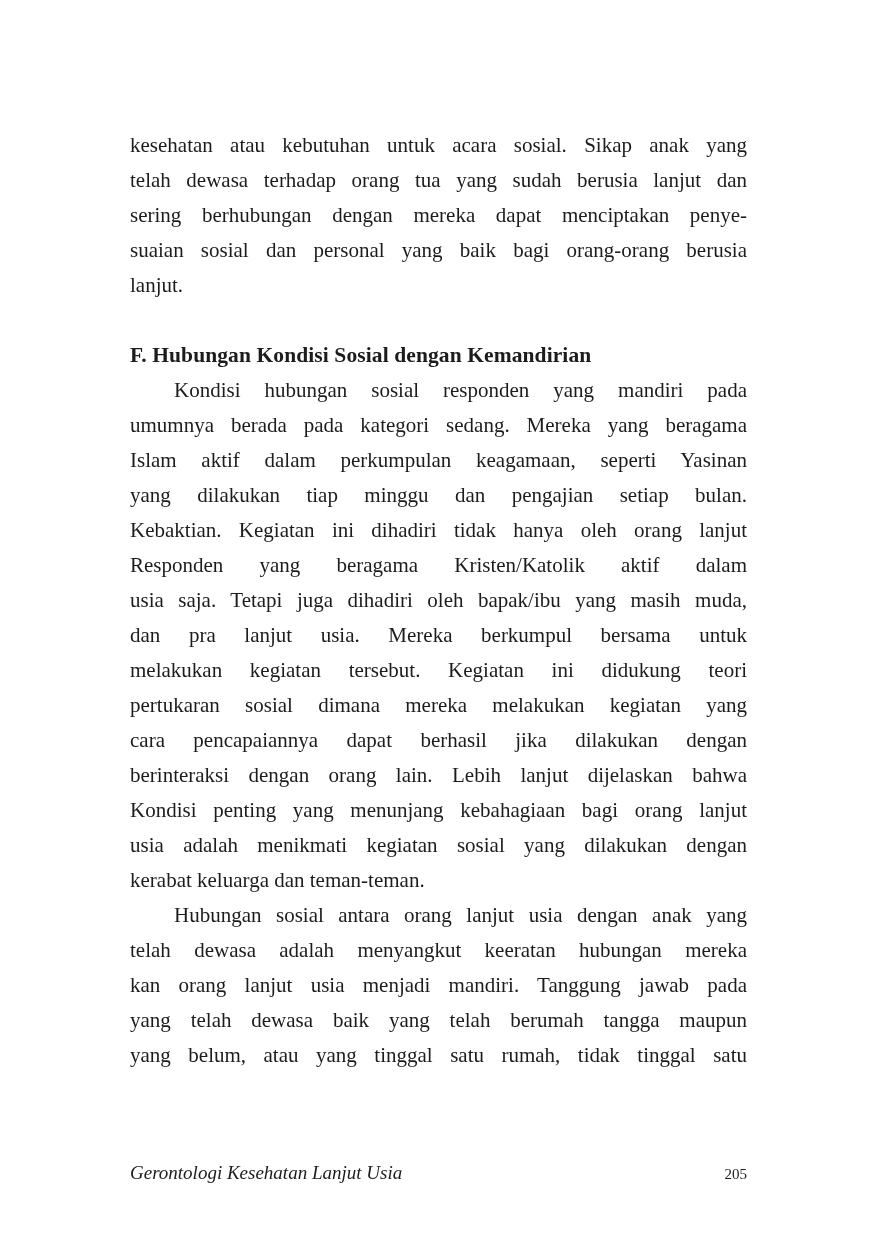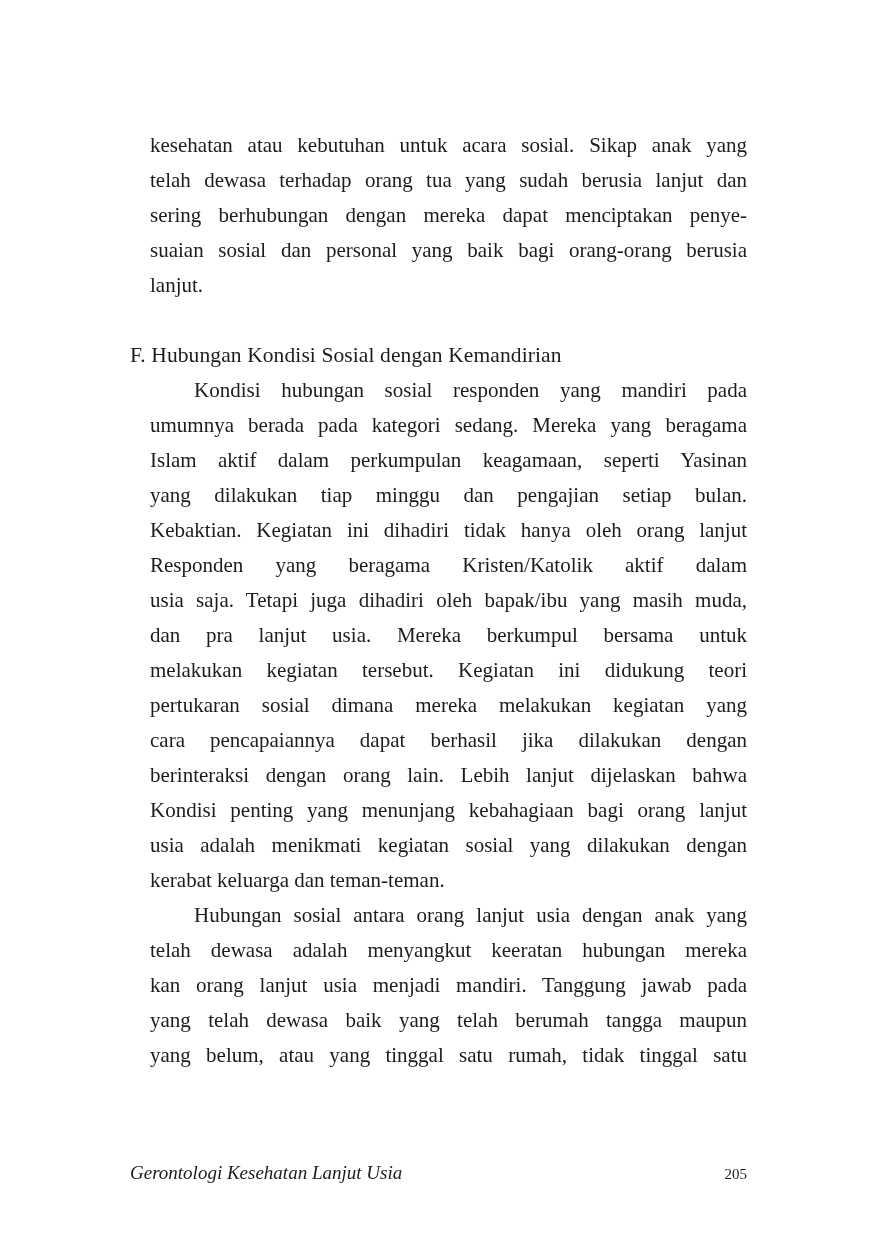--- a/index.html
+++ b/index.html
@@ -31,31 +31,30 @@
     padding: 0;
   }
   .line {
     font-size: 21px;
     line-height: 35px;
     text-align: justify;
     text-align-last: justify;
     text-justify: inter-word;
     white-space: nowrap; 
     overflow: visible;
-    margin-left: 20px;
   }
   .line.indent {
     text-indent: 44px;
   }
   .line.last-line {
     text-align-last: left;
   }
   .section-heading {
     font-size: 21.5px;
-    font-weight: normal;
+    font-weight: bold;
     line-height: 35px;
     margin: 35px 0 0 0;
     text-align: left;
     letter-spacing: 0.1px;
   }
   .page-footer {
     position: absolute;
     left: 130px;
     top: 1160px;
     width: 617px;

